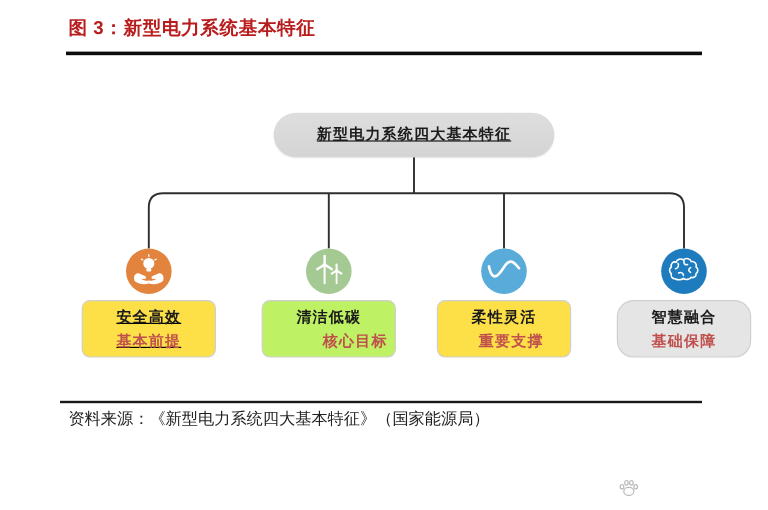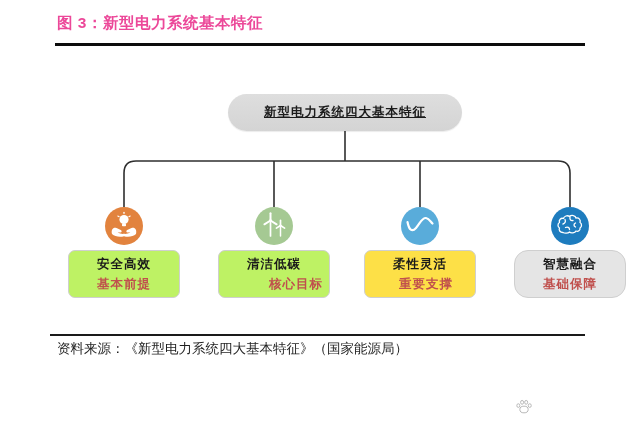--- a/index.html
+++ b/index.html
@@ -1,21 +1,21 @@
 <!DOCTYPE html>
 <html><head>
 <meta charset="utf-8">
 <style>
   html,body{margin:0;padding:0;background:#fff;}
   .page{
     position:relative;width:640px;height:425px;background:#ffffff;overflow:hidden;
     font-family:"Liberation Sans",sans-serif;
   }
   .fig-title{
-    position:absolute;left:57px;top:13px;font-size:15.5px;font-weight:bold;color:#ec4899;
+    position:absolute;left:57px;top:13px;font-size:15.5px;font-weight:bold;color:#b91c1c;
     letter-spacing:0.5px;white-space:nowrap;
   }
   .title-rule{position:absolute;left:55px;top:43px;width:530px;height:3px;background:#0c0c0c;}
   .connectors{position:absolute;left:0;top:0;pointer-events:none;}
   .root-node{
     position:absolute;left:228px;top:94px;width:234px;height:37px;border-radius:19px;
     background:linear-gradient(180deg,#dedede 0%,#d4d4d4 100%);
     display:flex;align-items:center;justify-content:center;
     font-size:12.5px;font-weight:bold;color:#1c1c1c;letter-spacing:1px;
     box-shadow:0 1px 1px rgba(0,0,0,0.08);
@@ -70,21 +70,21 @@
         <rect x="17" y="16.6" width="4" height="2.6" rx="0.8" fill="#fff"></rect>
         <g stroke="#fff" stroke-width="1.1" stroke-linecap="round">
           <line x1="19" y1="5.2" x2="19" y2="6.6"></line>
           <line x1="12.8" y1="9" x2="14.1" y2="9.7"></line>
           <line x1="25.2" y1="9" x2="23.9" y2="9.7"></line>
         </g>
         <path d="M7,27 C5.8,22.5 8.5,19.8 11.5,21.1 L15.8,22.9 C17.3,23.6 16.8,25.7 15.1,25.5 L12.6,25.2 C14.6,26.7 17.6,27.2 19,26.8 L19,29.2 C15.2,30.4 9.8,29.8 7,27 Z" fill="#fff"></path>
         <path d="M31,27 C32.2,22.5 29.5,19.8 26.5,21.1 L22.2,22.9 C20.7,23.6 21.2,25.7 22.9,25.5 L25.4,25.2 C23.4,26.7 20.4,27.2 19,26.8 L19,29.2 C22.8,30.4 28.2,29.8 31,27 Z" fill="#fff"></path>
       </svg>
     </div>
-    <div class="branch-box" style="background-color: #bef264;">
+    <div class="branch-box" style="background-color: #fde047; text-decoration: underline;">
       <div class="branch-title">安全高效</div>
       <div class="branch-subtitle" style="color: rgb(192, 80, 77);">基本前提</div>
     </div>
   </div>
 
   <div class="branch" style="left:218px">
     <div class="icon-circle" style="background-color: rgb(165, 201, 147);">
       <svg width="38" height="38" viewBox="0 0 38 38">
         <g stroke="#fff" stroke-linecap="round">
           <g stroke-width="2">

